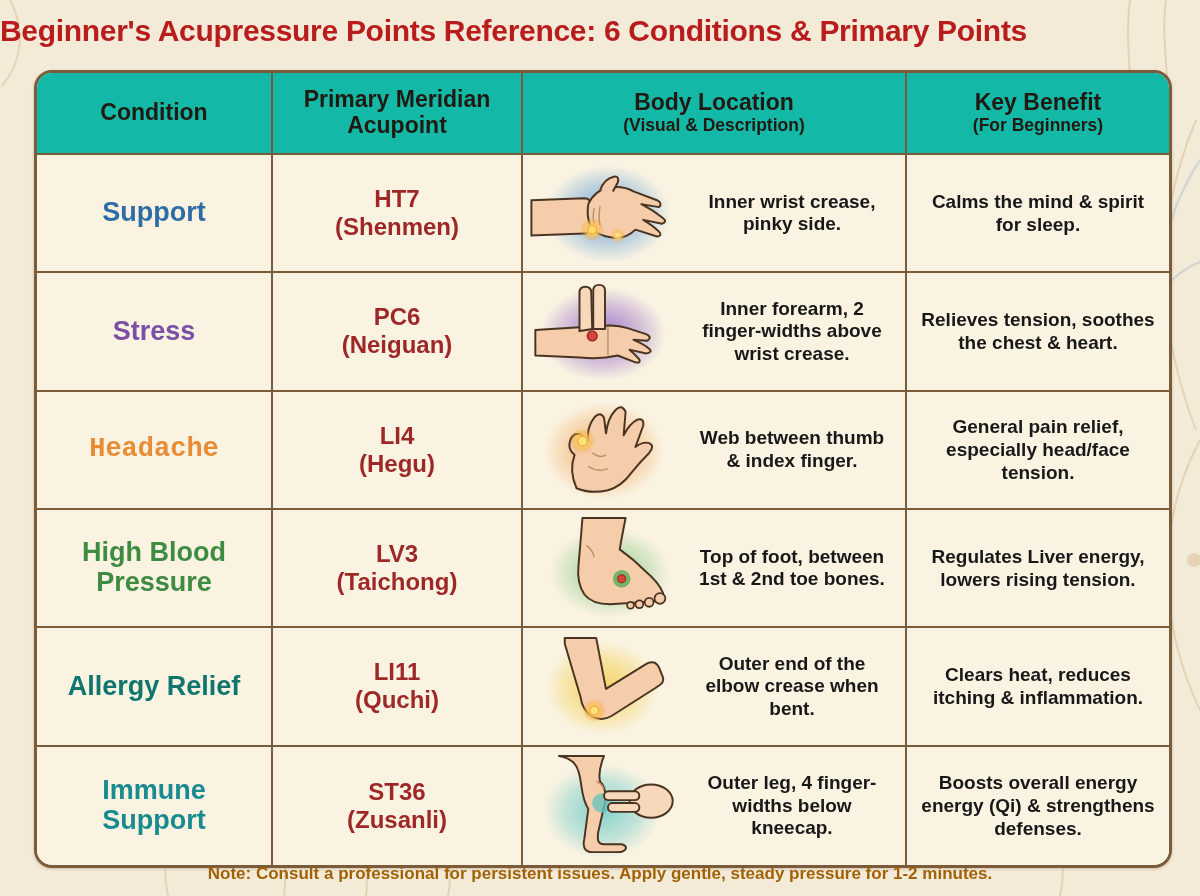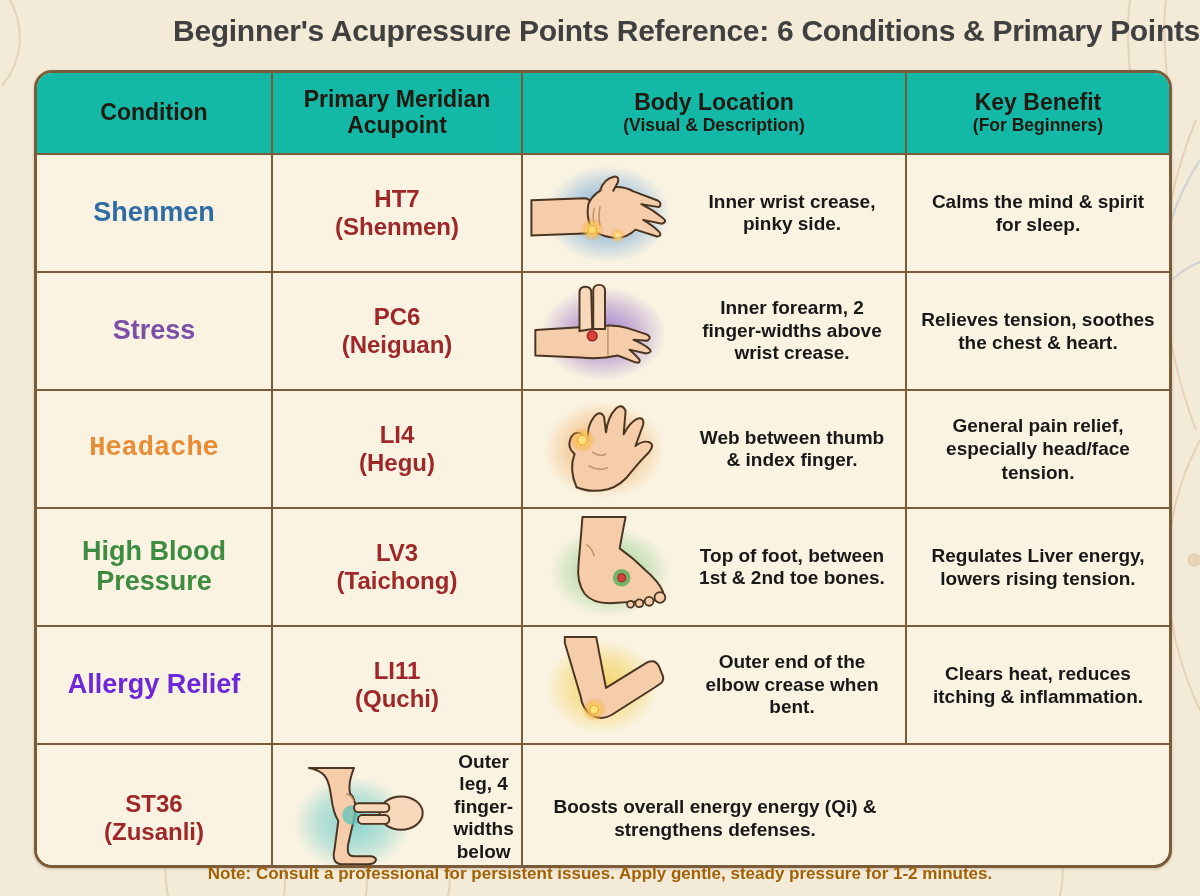--- a/index.html
+++ b/index.html
@@ -4,21 +4,21 @@
 <style>
   html,body{margin:0;padding:0;}
   body{
     width:1200px;height:896px;position:relative;overflow:hidden;
     background:#f3ead7;
     font-family:"Liberation Sans", sans-serif;
   }
   .bg-decor{position:absolute;inset:0;z-index:0;}
   .title{
     position:absolute;top:14px;left:0;width:100%;z-index:2;
-    text-align:right;font-size:30px;font-weight:700;color:#404040;
+    text-align:left;font-size:30px;font-weight:700;color:#b91c1c;
     letter-spacing:-0.3px;
   }
   .tbl{
     position:absolute;left:34px;top:70px;width:1132px;height:792px;z-index:1;
     display:grid;
     grid-template-columns:236px 250px 384px 1fr;
     grid-template-rows:82px repeat(6,1fr);
     border:3px solid #7a5b3a;border-radius:18px;overflow:hidden;
     background:#faf3e2;
     box-shadow:0 1px 3px rgba(90,60,30,.25);
@@ -89,21 +89,21 @@
   <div class="cell hdr">
     <div>Body Location</div>
     <div class="sub">(Visual &amp; Description)</div>
   </div>
   <div class="cell hdr lastcol">
     <div>Key Benefit</div>
     <div class="sub">(For Beginners)</div>
   </div>
 
   <div class="cell cond">
-    <span style="color: rgb(46, 108, 166);">Shenmen</span>
+    <span style="color: rgb(46, 108, 166);">Support</span>
   </div>
   <div class="cell acu">
     <div>HT7</div>
     <div>(Shenmen)</div>
   </div>
   <div class="cell loc">
     <div class="illus">
       <svg viewBox="0 0 150 106">
         <defs>
           <radialGradient id="glow1">
@@ -219,21 +219,21 @@
         <path d="M56 30 Q62 34 64 42" stroke="#c08f66" stroke-width="1.5" fill="none"></path>
         <circle cx="92" cy="64" r="9" fill="#5fae5c" opacity=".85"></circle>
         <circle cx="92" cy="64" r="4" fill="#d8433a" stroke="#9e2828" stroke-width="1.2"></circle>
       </svg>
     </div>
     <div class="loc-text">Top of foot, between 1st &amp; 2nd toe bones.</div>
   </div>
   <div class="cell ben lastcol">Regulates Liver energy, lowers rising tension.</div>
 
   <div class="cell cond">
-    <span style="color: #6d28d9;">Allergy Relief</span>
+    <span style="color: #0f766e;">Allergy Relief</span>
   </div>
   <div class="cell acu">
     <div>LI11</div>
     <div>(Quchi)</div>
   </div>
   <div class="cell loc">
     <div class="illus">
       <svg viewBox="0 0 150 106">
         <defs>
           <radialGradient id="glow5">
@@ -250,20 +250,23 @@
         <ellipse cx="72" cy="55" rx="58" ry="48" fill="url(#glow5)"></ellipse>
         <path d="M34 4 L66 4 L76 56 L118 30 Q126 26 130 34 L134 44 Q136 50 128 54 L84 82 Q72 90 62 84 Q52 78 50 64 L34 10 Z" fill="#f5cdaa" stroke="#4a3421" stroke-width="2" stroke-linejoin="round"></path>
         <circle cx="64" cy="78" r="12" fill="url(#pt5)"></circle>
         <circle cx="64" cy="78" r="4.5" fill="#ffe27a" stroke="#e8973a"></circle>
       </svg>
     </div>
     <div class="loc-text">Outer end of the elbow crease when bent.</div>
   </div>
   <div class="cell ben lastcol">Clears heat, reduces itching &amp; inflammation.</div>
 
+  <div class="cell cond lastrow">
+    <span style="color: rgb(23, 139, 143);">Immune Support</span>
+  </div>
   <div class="cell acu lastrow">
     <div>ST36</div>
     <div>(Zusanli)</div>
   </div>
   <div class="cell loc lastrow">
     <div class="illus">
       <svg viewBox="0 0 150 106">
         <defs>
           <radialGradient id="glow6">
               <stop offset="0%" stop-color="#7fd0cc" stop-opacity=".95"></stop>

